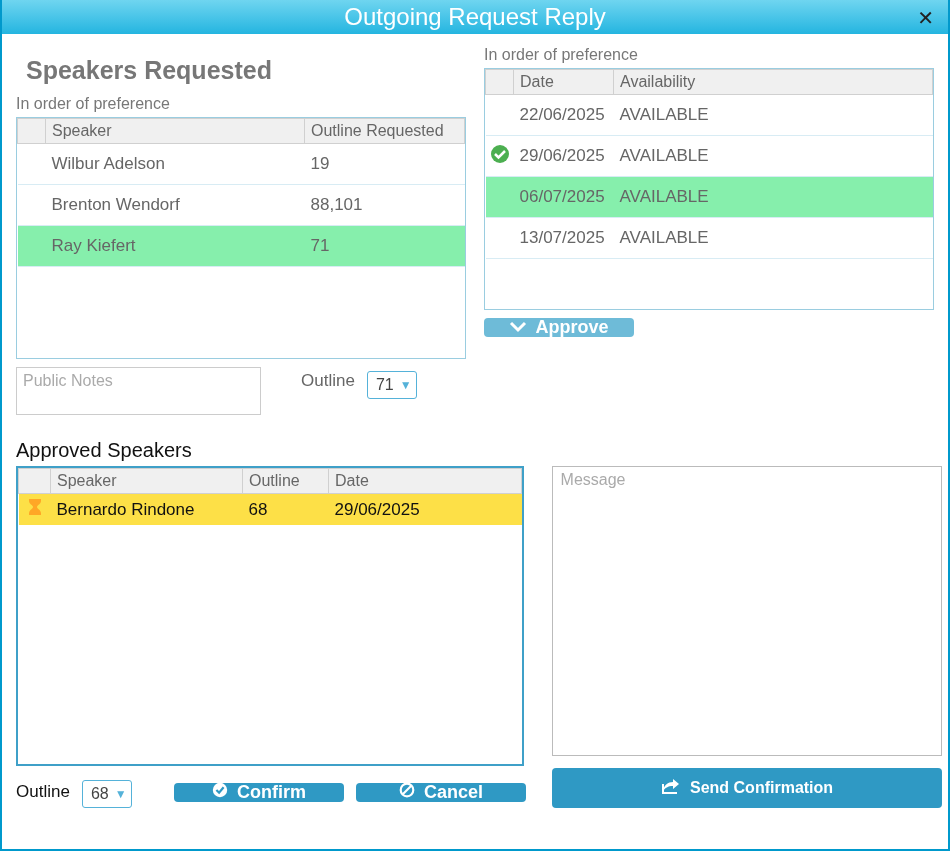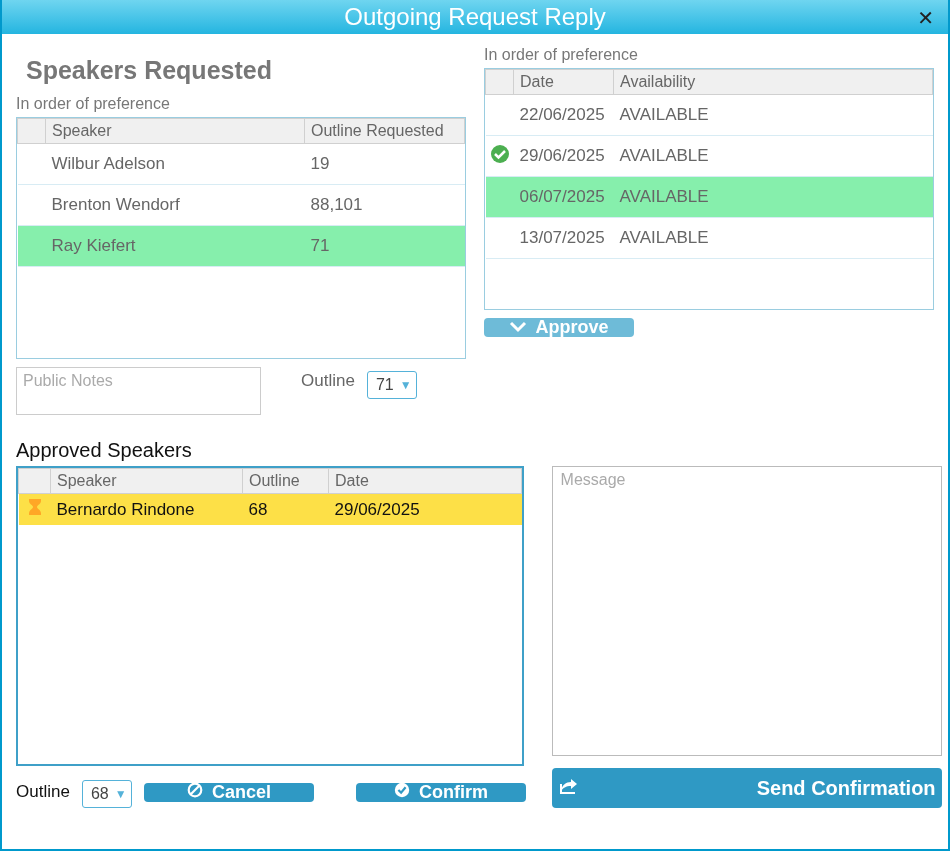--- a/index.html
+++ b/index.html
@@ -70,21 +70,21 @@
   .dropdown .arrow { color: #55b2d9; font-size: 12px; }
   
   .btn {
     background: #6ebbd8; color: #fff; border: none; border-radius: 4px;
     height: 19px; font-size: 18px; font-weight: bold;
     display: inline-flex; align-items: center; justify-content: center; gap: 8px;
     cursor: pointer;
   }
   .btn.approve { width: 150px; }
   .btn.confirm, .btn.cancel { width: 170px; }
-  .btn.big { width: 390px; height: 40px; font-size: 20px; justify-content: space-between; }
+  .btn.big { width: 390px; height: 40px; font-size: 16px; }
   .btn.dark { background: #2f99c4; }
   
   .approved-title { color: #111; font-size: 20px; font-weight: normal; margin-top: 24px; }
   
   .row-mid { display: flex; gap: 26px; margin-top: 4px; }
   .approved-grid {
     border: 2px solid #3fa0c8; width: 508px; height: 300px; background: #fff;
   }
   .approved-grid table { border-collapse: collapse; width: 100%; }
   .approved-grid th {
@@ -232,33 +232,33 @@
               </tr>
             </tbody>
         </table>
       </div>
       <div class="bottom-row">
         <span class="outline-lbl2">Outline</span>
         <div class="dropdown">
           <span>68</span>
           <span class="arrow">▼</span>
         </div>
+        <button class="btn confirm dark" style="margin-left:30px">
+          <span><svg width="18" height="18" viewBox="0 0 20 20">
+                <circle cx="10" cy="10" r="8" fill="#fff"></circle>
+                <path fill="none" stroke="#2f99c4" stroke-width="2.5" d="M6 10l3 3 5-6"></path>
+              </svg></span>
+          <span>Confirm</span>
+        </button>
         <button class="btn cancel dark">
           <span><svg width="18" height="18" viewBox="0 0 20 20">
                 <circle cx="10" cy="10" r="7" fill="none" stroke="#fff" stroke-width="2.4"></circle>
                 <line x1="5" y1="15" x2="15" y2="5" stroke="#fff" stroke-width="2.4"></line>
               </svg></span>
           <span>Cancel</span>
-        </button>
-        <button class="btn confirm dark" style="margin-left:30px">
-          <span><svg width="18" height="18" viewBox="0 0 20 20">
-                <circle cx="10" cy="10" r="8" fill="#fff"></circle>
-                <path fill="none" stroke="#2f99c4" stroke-width="2.5" d="M6 10l3 3 5-6"></path>
-              </svg></span>
-          <span>Confirm</span>
         </button>
       </div>
     </div>
     <div style="flex:1; display:flex; flex-direction:column;">
       <div class="message-box">Message</div>
       <button class="btn big dark" style="margin-top:12px">
         <span><svg width="22" height="20" viewBox="0 0 22 20">
               <path fill="#fff" d="M13 3l6 5-6 5v-3c-5 0-8 2-10 5 1-6 5-9 10-9V3z"></path>
               <path fill="none" stroke="#fff" stroke-width="2" d="M3 8v9h14"></path>
             </svg></span>

